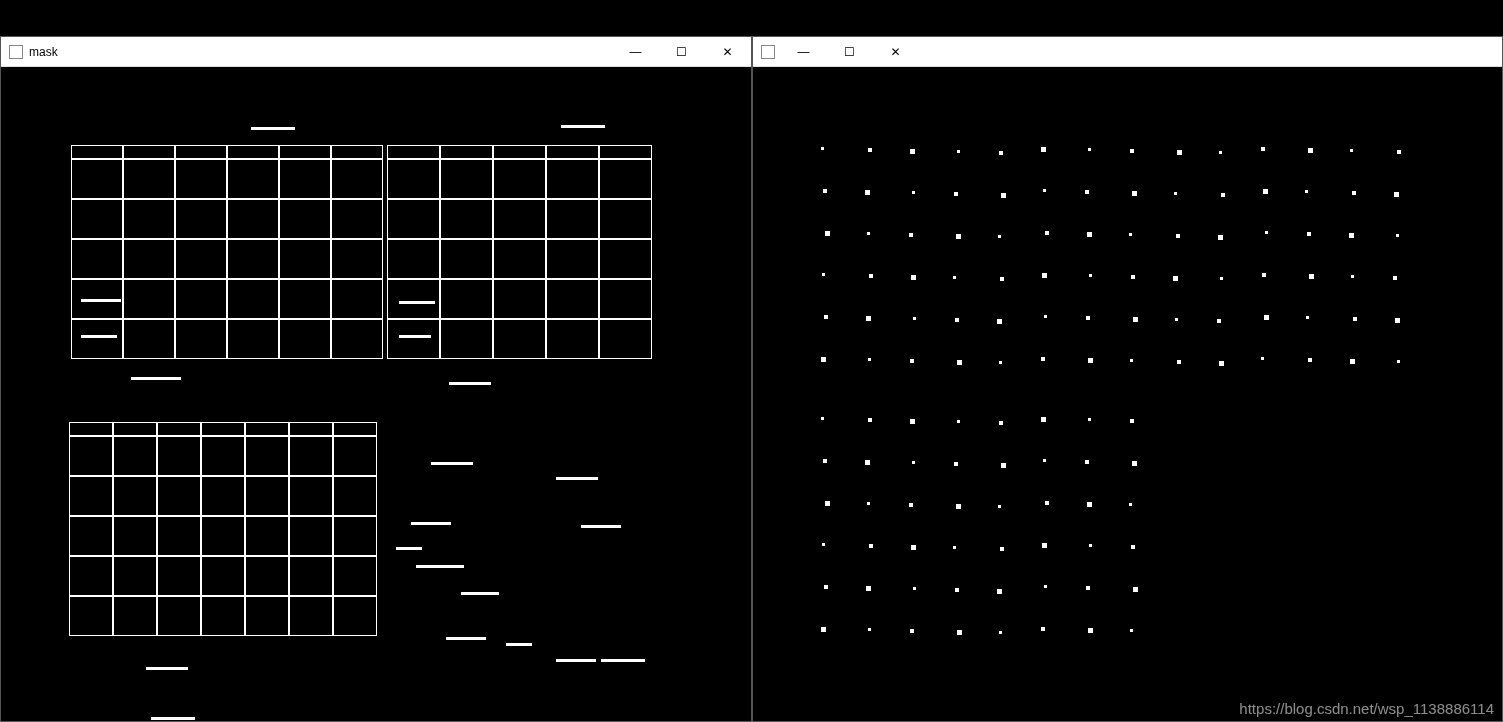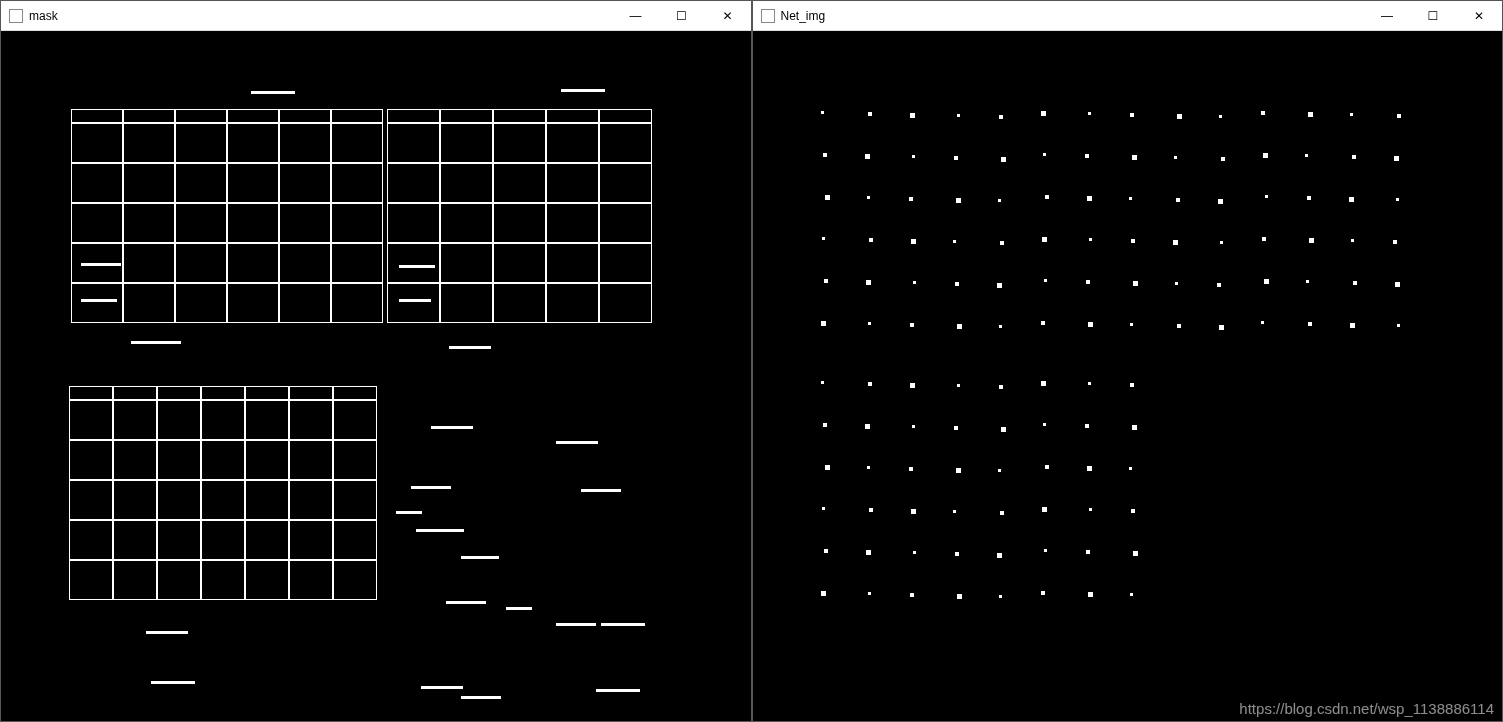--- a/index.html
+++ b/index.html
@@ -12,20 +12,21 @@
   display: flex;
   overflow: hidden;
   position: relative;
 }
 .window {
   flex: 1;
   display: flex;
   flex-direction: column;
   border: 1px solid #555;
   background: #fff;
+  margin-top: 36px;
 }
 .titlebar {
   height: 30px;
   background: #fff;
   display: flex;
   align-items: center;
   padding-left: 8px;
   border-bottom: 1px solid #ddd;
 }
 .titlebar .app-icon {
@@ -258,21 +259,20 @@
       <div class="dash" style="left: 150px; top: 650px; width: 44px;"></div>
       <div class="dash" style="left: 420px; top: 655px; width: 42px;"></div>
       <div class="dash" style="left: 460px; top: 665px; width: 40px;"></div>
       <div class="dash" style="left: 595px; top: 658px; width: 44px;"></div>
     </div>
 </div>
 
 <div class="window">
   <div class="titlebar">
     <div class="app-icon"></div>
-    <div class="title">Net_img</div>
     <div class="win-controls">
       <div class="win-btn">—</div>
       <div class="win-btn">☐</div>
       <div class="win-btn close">✕</div>
     </div>
   </div>
   <div class="canvas" id="net-canvas">
     <div class="dot-layer" id="dot-layer">
         <div class="dot" style="left: 68px; top: 80px; width: 3px; height: 3px;"></div>
         <div class="dot" style="left: 115px; top: 81px; width: 4px; height: 4px;"></div>

